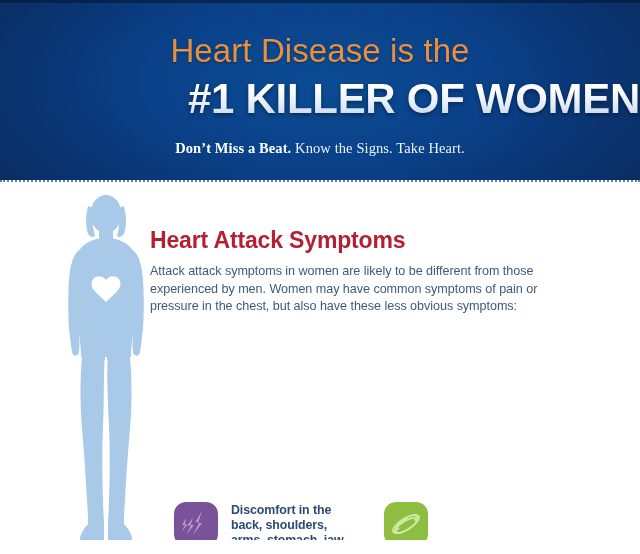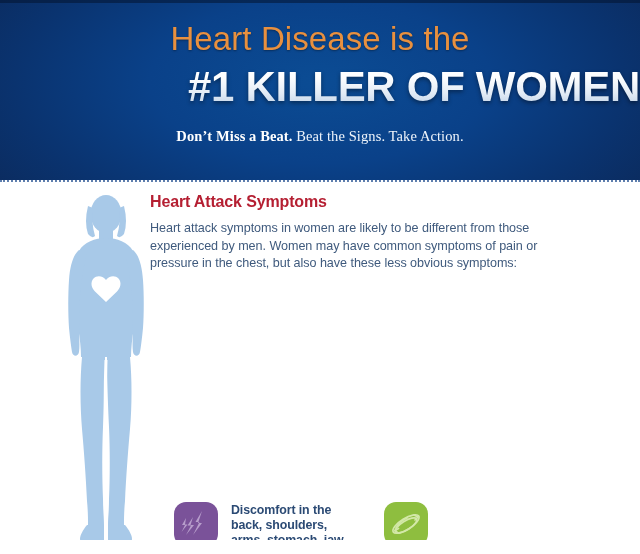--- a/index.html
+++ b/index.html
@@ -22,21 +22,21 @@
   .header::before {
     content:"";
     position:absolute; top:0; left:0; right:0; height:3px;
     background:rgba(3,20,48,.55);
   }
 
   .title-1 {
     text-align:center;
     font-size:33px;
     line-height:1;
-    padding-top:22px;
+    padding-top:34px;
     color:#e8903f;
     font-weight:400;
     letter-spacing:.1px;
     text-shadow:0 1px 2px rgba(0,0,0,.35);
   }
 
   .title-2 {
     text-align:right;
     font-size:42px;
     line-height:1;
@@ -82,24 +82,25 @@
   }
 
   .content {
     position:absolute;
     left:150px; top:8px;
     width:480px;
   }
 
   .section-title {
     color:#b51f32;
-    font-size:16px;
+    font-size:23px;
     font-weight:bold;
     letter-spacing:-.15px;
     margin-bottom:9px;
+    margin-top:34px;
   }
 
   .intro {
     color:#3f5a7d;
     font-size:12.6px;
     line-height:17.5px;
     width:393px;
     letter-spacing:-.05px;
   }
 
@@ -141,21 +142,21 @@
     background:#ffffff;
   }
 </style>
 </head>
 <body>
 
 <div class="header">
   <div class="title-1">Heart Disease is the</div>
   <div class="title-2">#1 KILLER OF WOMEN</div>
   <div class="subtitle">
-    <b>Don’t Miss a Beat.</b><span> Beat the Signs. Take Action.</span>
+    <b>Don’t Miss a Beat.</b><span> Know the Signs. Take Heart.</span>
   </div>
 </div>
 <div class="dotted-divider"></div>
 
 <div class="body-area">
 
   <svg class="silhouette" viewBox="0 0 128 360">
     <g id="silhouette-group">
 
       <ellipse cx="64" cy="26" rx="15.5" ry="19" fill="#a8c9e8"></ellipse>
@@ -198,21 +199,21 @@
                c-2.5 -4 -9 -5.5 -12.5 -1.5
                c-3.5 4 -2 9.5 1.5 13
                l11 10.5 l11 -10.5
                c3.5 -3.5 5 -9 1.5 -13
                c-3.5 -4 -10 -2.5 -12.5 1.5 z" fill="#ffffff"></path>
     </g>
   </svg>
 
   <div class="content">
     <div class="section-title">Heart Attack Symptoms</div>
-    <div class="intro">Heart attack symptoms in women are likely to be different from those experienced by men. Women may have common symptoms of pain or pressure in the chest, but also have these less obvious symptoms:</div>
+    <div class="intro">Attack attack symptoms in women are likely to be different from those experienced by men. Women may have common symptoms of pain or pressure in the chest, but also have these less obvious symptoms:</div>
   </div>
 
   <div class="symptom-grid">
 
     <div class="srow r1">
 
       <div class="scell c1">
         <div class="tile" style="background:#7a5299;">
           <svg width="36" height="36" viewBox="0 0 36 36">
             <path d="M24 5 L17.5 16 L21.5 16 L15 29 L24 17 L20 17 Z" fill="#b79ecb"></path>

